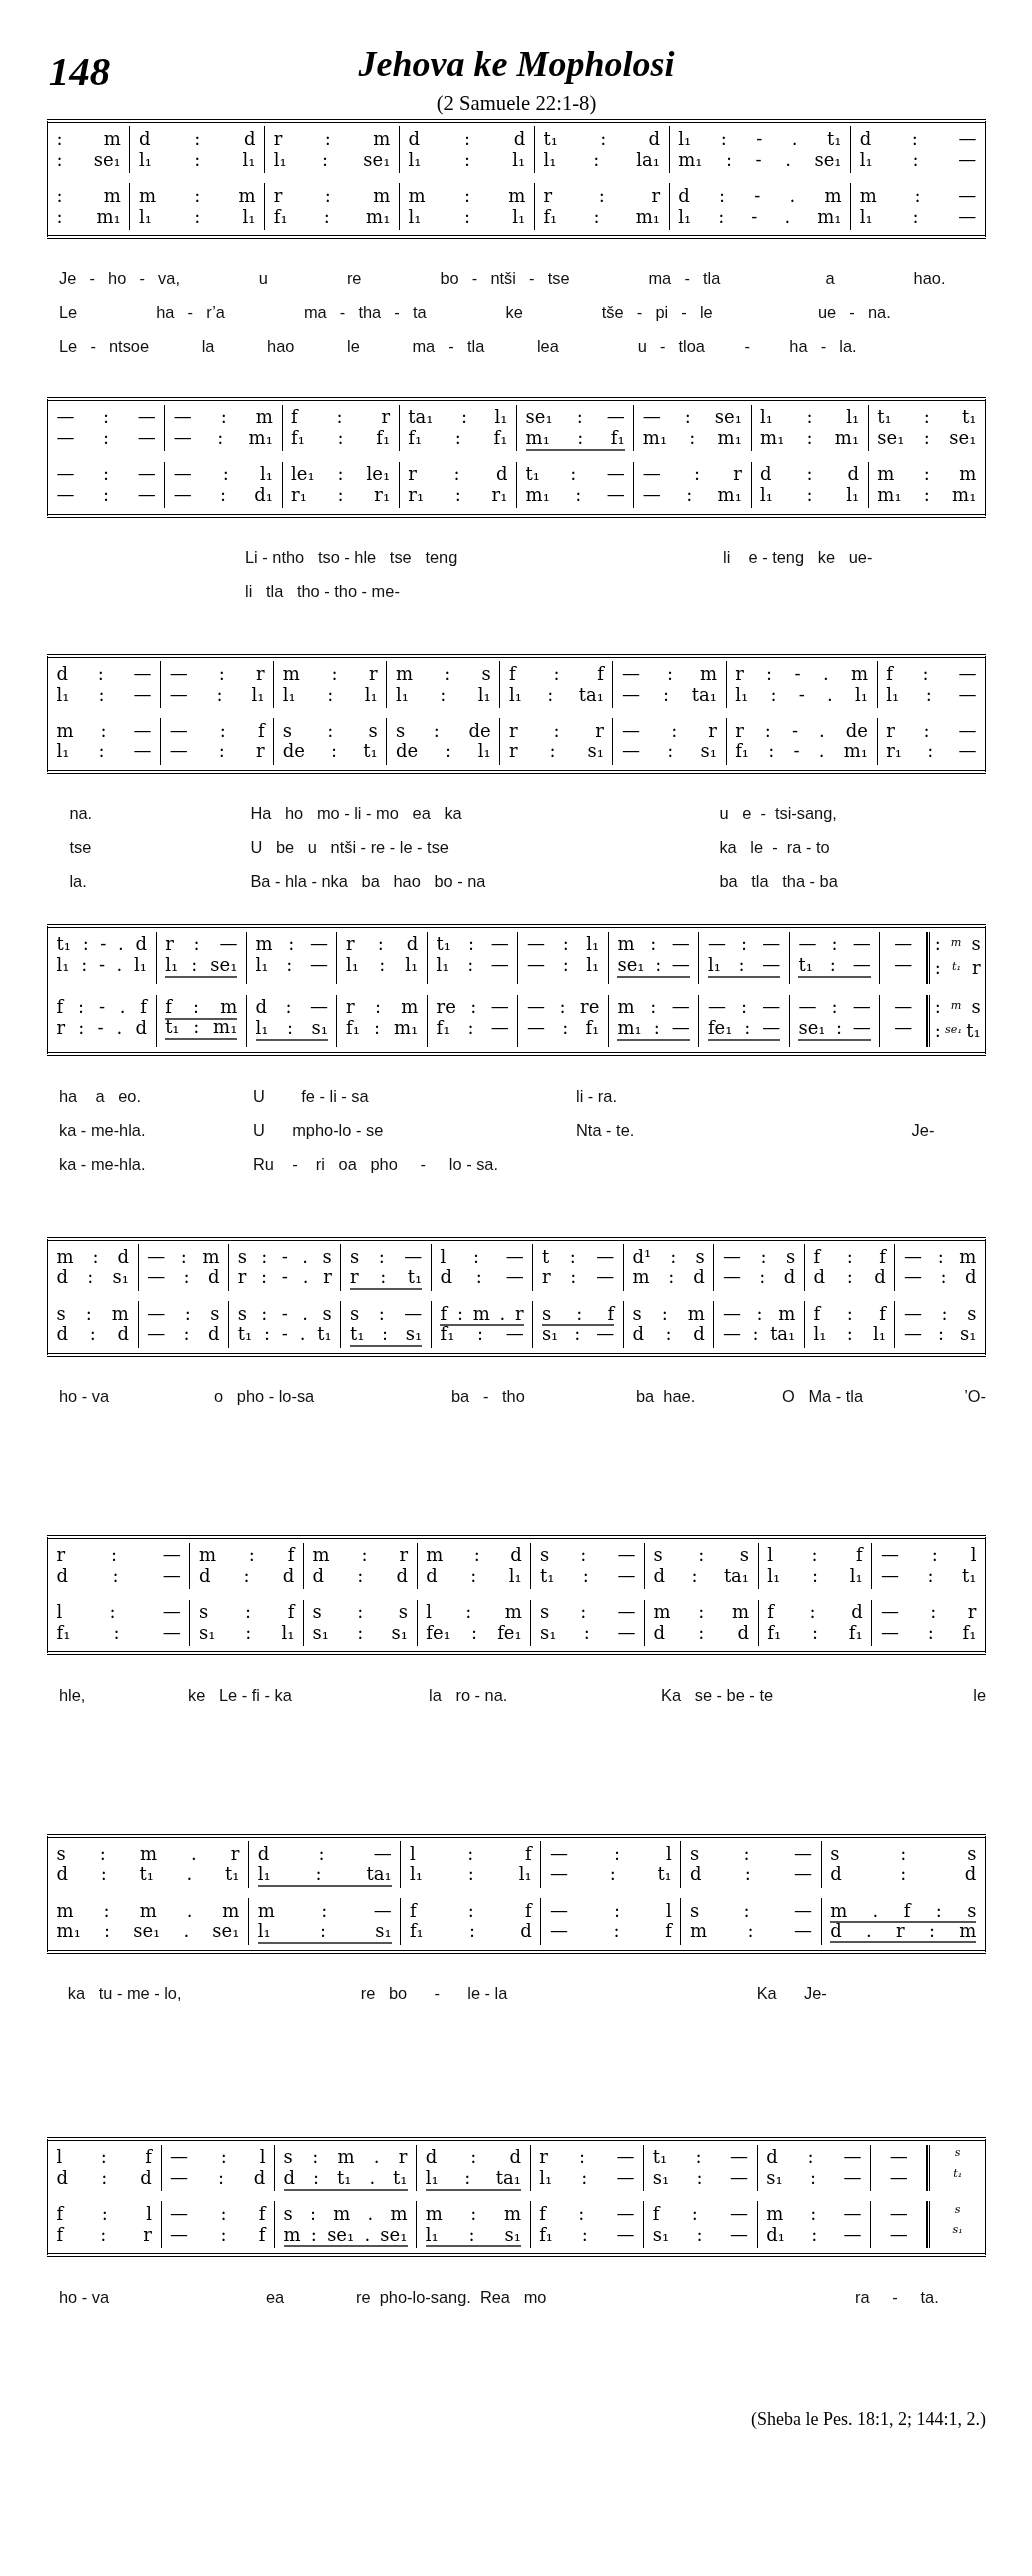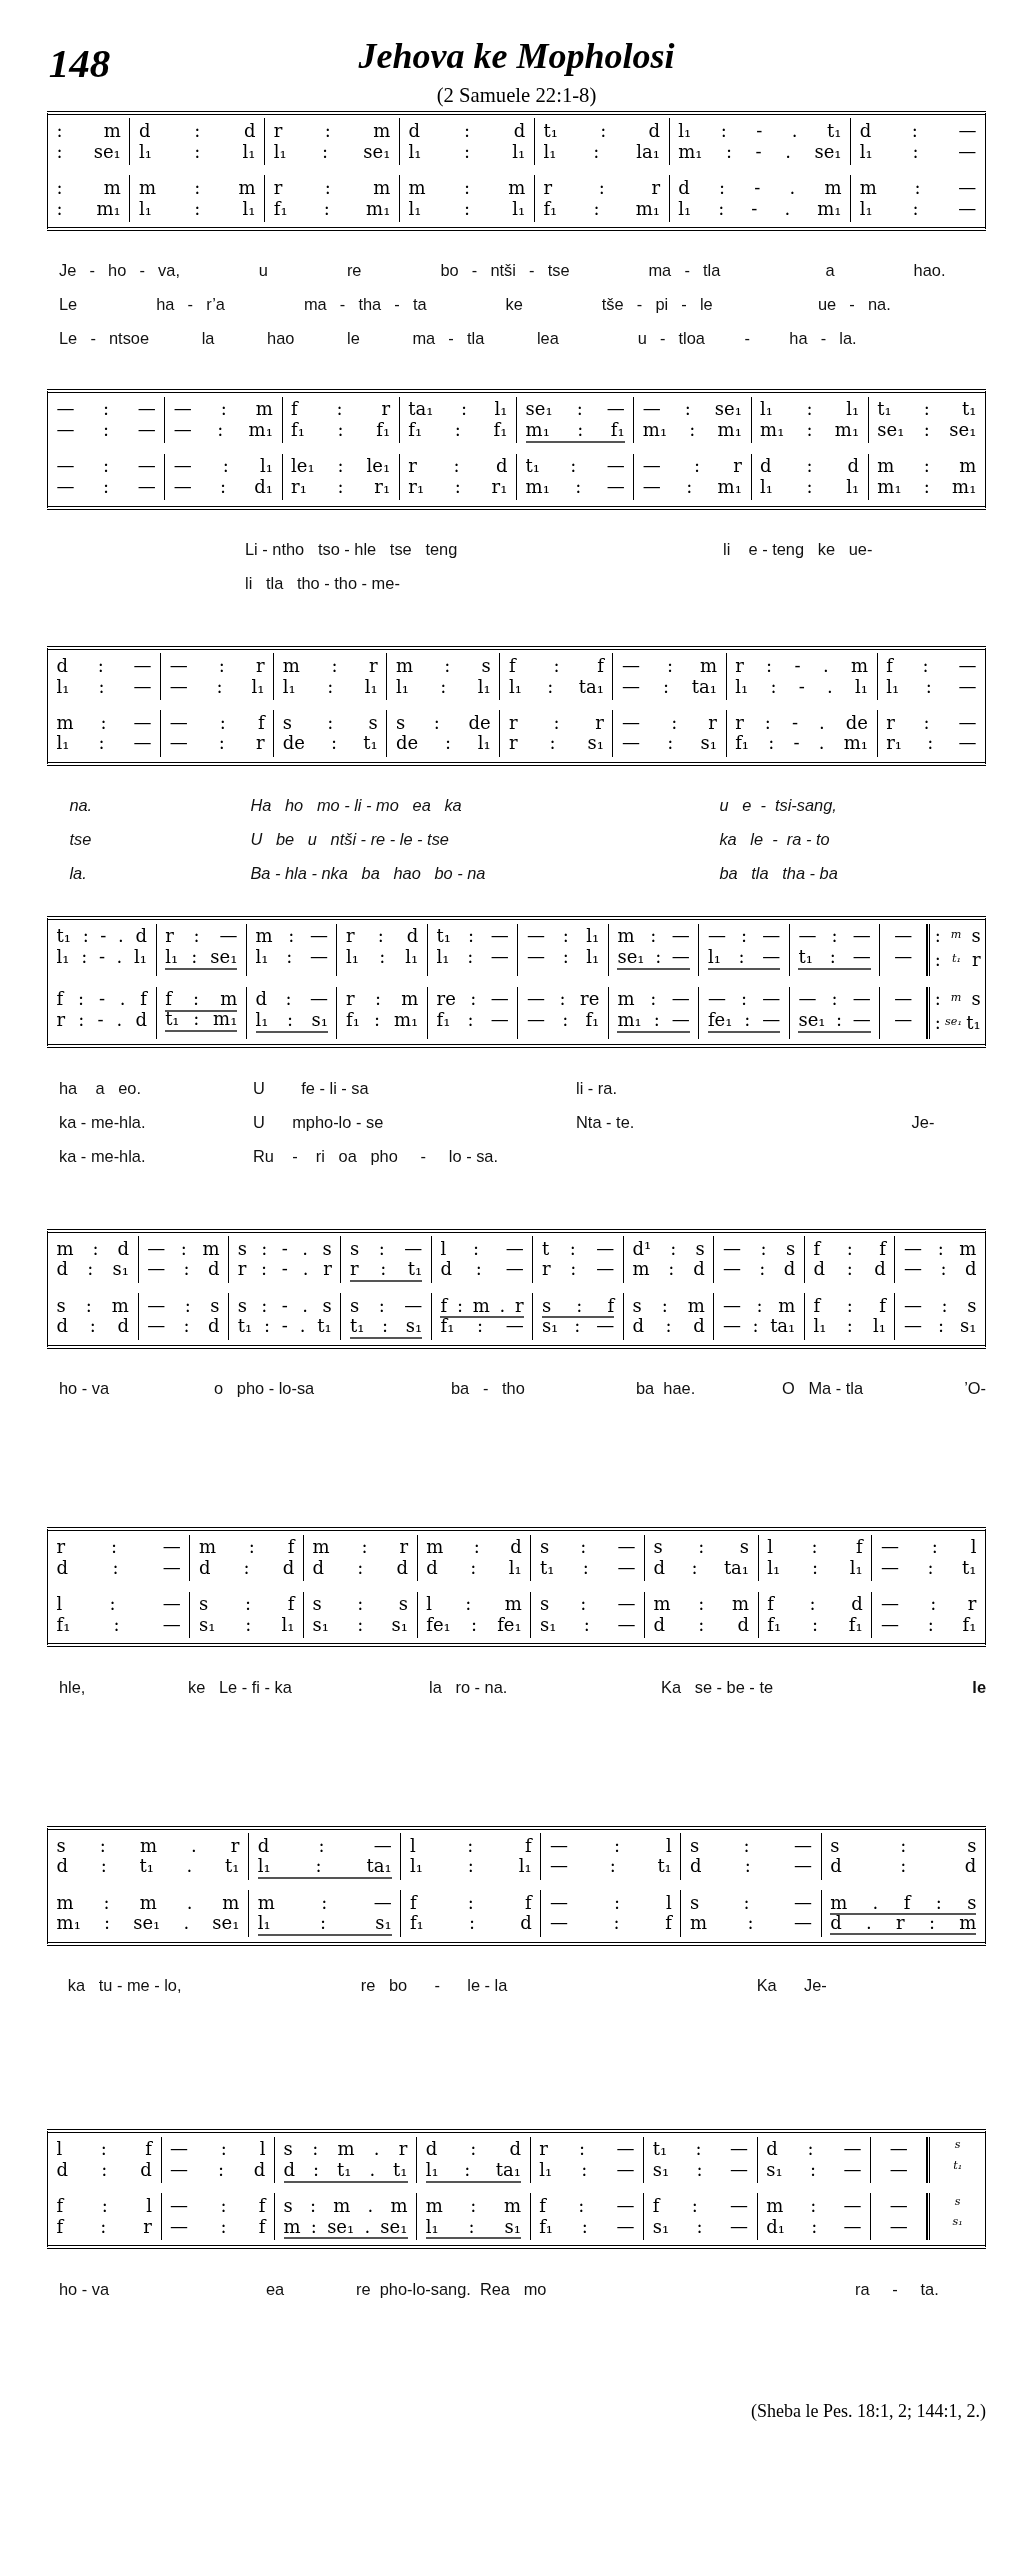--- a/index.html
+++ b/index.html
@@ -1,17 +1,17 @@
 <!DOCTYPE html>
 <html style="font-size:13.8px"><head>
 <meta charset="utf-8">
 <style>
   html,body{margin:0;padding:0;background:#fff;}
   body{width:1033px;height:2576px;overflow:hidden;color:#000;font-family:"DejaVu Serif",serif;}
-  .wrap{padding:8px 47px;}
+  .wrap{padding:16px 47px;}
   
   .hdr{position:relative;padding-top:26px;}
   .num{position:absolute;left:1.7px;top:31px;font-style:italic;font-weight:bold;font-size:41px;font-family:"Liberation Serif",serif;}
   .title{text-align:center;font-style:italic;font-weight:bold;font-size:36px;font-family:"Liberation Serif",serif;line-height:45px;}
   .subtitle{text-align:center;font-size:20.7px;font-family:"Liberation Serif",serif;line-height:26px;margin-top:2.6px;}
   .keyf{font-style:italic;font-size:14.6px;font-family:"Liberation Sans",sans-serif;margin:10.3px 0 0 1.7px;line-height:17px;}
   
   .keylabels{margin-top:26px;text-align:right;font-style:italic;font-size:16.4px;line-height:20.7px;font-family:"Liberation Serif",serif;}
   .score{border-left:1.7px solid #000;border-right:1.7px solid #000;border-top:4.3px double #000;border-bottom:4.3px double #000;padding:3.4px 0 5.2px;margin-top:3.4px;background:#fff;}
   #system-2 .score{margin-top:34px;}
@@ -28,27 +28,27 @@
   .nl{display:flex;justify-content:space-between;align-items:baseline;font-size:18px;line-height:20.7px;white-space:nowrap;}
   .nl.solo{justify-content:center;}
   .nl.u{border-bottom:2.6px double #555;margin-bottom:-2.6px;}
   .grace{font-style:italic;font-size:11.2px;position:relative;top:-4.3px;}
   
   .lyrics{margin-top:22.4px;font-family:"Liberation Sans",sans-serif;font-size:16.4px;color:#111;}
   .lyrline{line-height:34px;}
   .seg{white-space:pre;}
   .lg-1{padding-left:12px;word-spacing:8.6px;}
   .lg-2{display:grid;grid-template-columns:478px 1fr;padding-left:198px;}
-  .lg-3{display:grid;grid-template-columns:181px 469px 1fr;padding-left:22.4px;font-style:italic;}
+  .lg-3{display:grid;grid-template-columns:181px 469px 1fr;padding-left:22.4px;}
   .lg-4{display:grid;grid-template-columns:194px 323px 284px 1fr;padding-left:12px;}
   .lg-4 .seg:nth-child(4){text-align:center;}
   .lg-5{display:grid;grid-template-columns:155px 237px 185px 146px 1fr auto;padding-left:12px;}
   .lg-5 .seg:last-child{text-align:right;}
   .lg-6{display:grid;grid-template-columns:129px 241px 232px 1fr auto;padding-left:12px;}
-  .lg-6 .seg:last-child{text-align:left;font-weight:bold;}
+  .lg-6 .seg:last-child{text-align:left;}
   .lg-7{display:grid;grid-template-columns:293px 396px 1fr;padding-left:20.7px;}
   .lg-8{display:grid;grid-template-columns:207px 90px 499px 1fr;padding-left:12px;}
   .footer{margin-top:95px;text-align:right;font-size:18px;font-family:"Liberation Serif",serif;}
 </style>
 </head>
 <body>
 
 <div class="wrap">
   <div class="hdr">
     <div class="num">148</div>

